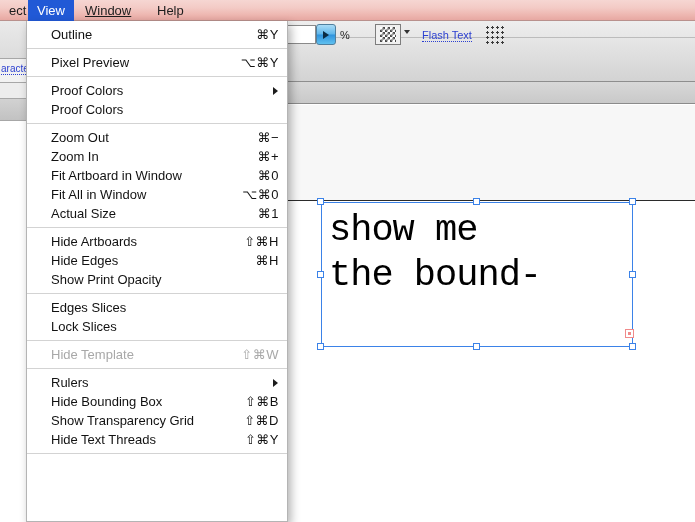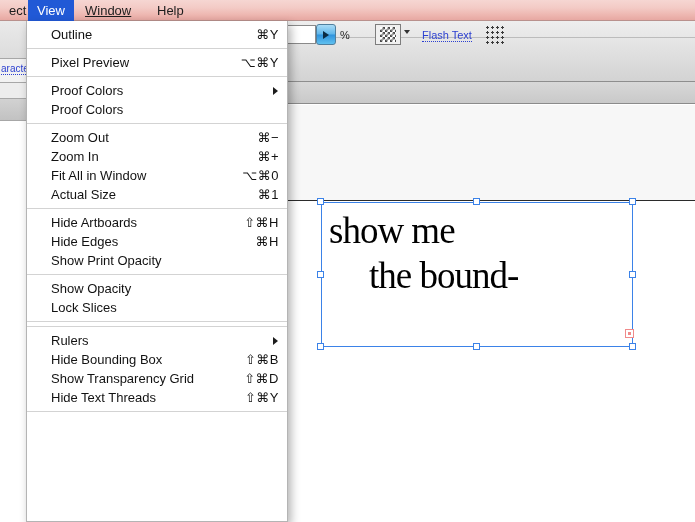--- a/index.html
+++ b/index.html
@@ -149,21 +149,21 @@
     position:absolute; width:7px; height:7px;
     background:#ffffff; border:1px solid #3b82e8;
   }
   .handle.red { border-color:#f08a8a; background:#ffffff; }
   .handle.red::after{
     content:""; position:absolute; left:2px; top:2px; width:3px; height:3px;
     background:#f08a8a;
   }
   .art-text {
     position:absolute; left:8px; top:6px; width:300px;
-    font-family:Liberation Serif, serif;
+    font-family:Liberation Mono, monospace;
     font-size:37px; line-height:45px; color:#000; letter-spacing:-1px;
     white-space:nowrap;
   }
   .shape-blob {
     position:absolute; left:-24px; top:325px; width:44px; height:100px;
     background:#000; border-radius:50%;
   }
   .shape-blob-cut {
     position:absolute; left:-24px; top:348px; width:26px; height:52px;
     background:#ffffff; border-radius:50%;
@@ -266,21 +266,21 @@
     <div class="artboard-top-edge"></div>
     <div class="artboard-white"></div>
 
     <div class="shape-blob"></div>
     <div class="shape-blob-cut"></div>
     <div class="canvas-hairline"></div>
 
     <div class="textobj">
       <div class="sel-rect"></div>
       <div class="art-text">show me</div>
-      <div class="art-text" style="top:51px;margin-left:40px;">the bound-</div>
+      <div class="art-text" style="top:51px;">the bound-</div>
 
       <div class="handle" style="left:-4px;top:-4px;"></div>
       <div class="handle" style="left:152px;top:-4px;"></div>
       <div class="handle" style="left:308px;top:-4px;"></div>
       <div class="handle" style="left:-4px;top:69px;"></div>
       <div class="handle" style="left:308px;top:69px;"></div>
       <div class="handle" style="left:-4px;top:141px;"></div>
       <div class="handle" style="left:152px;top:141px;"></div>
       <div class="handle" style="left:308px;top:141px;"></div>
       <div class="handle red" style="left:304px;top:127px;width:9px;height:9px;"></div>
@@ -298,30 +298,32 @@
       <div style="height: 4px;"></div>
       <div class="mi"><span>Outline</span><span class="key">⌘Y</span></div>
       <div class="msep"></div>
       <div class="mi"><span>Pixel Preview</span><span class="key">⌥⌘Y</span></div>
       <div class="msep"></div>
       <div class="mi"><span>Proof Colors</span><span class="submenu-arrow"></span></div>
       <div class="mi"><span>Proof Colors</span></div>
       <div class="msep"></div>
       <div class="mi"><span>Zoom Out</span><span class="key">⌘−</span></div>
       <div class="mi"><span>Zoom In</span><span class="key">⌘+</span></div>
+      <div class="mi"><span>Fit Artboard in Window</span><span class="key">⌘0</span></div>
       <div class="mi"><span>Fit All in Window</span><span class="key">⌥⌘0</span></div>
       <div class="mi"><span>Actual Size</span><span class="key">⌘1</span></div>
       <div class="msep"></div>
       <div class="mi"><span>Hide Artboards</span><span class="key">⇧⌘H</span></div>
       <div class="mi"><span>Hide Edges</span><span class="key">⌘H</span></div>
       <div class="mi"><span>Show Print Opacity</span></div>
       <div class="msep"></div>
-      <div class="mi"><span>Show Opacity</span></div>
+      <div class="mi"><span>Edges Slices</span></div>
       <div class="mi"><span>Lock Slices</span></div>
       <div class="msep"></div>
+      <div class="mi disabled"><span>Hide Template</span><span class="key">⇧⌘W</span></div>
       <div class="msep"></div>
       <div class="mi"><span>Rulers</span><span class="submenu-arrow"></span></div>
       <div class="mi"><span>Hide Bounding Box</span><span class="key">⇧⌘B</span></div>
       <div class="mi"><span>Show Transparency Grid</span><span class="key">⇧⌘D</span></div>
       <div class="mi"><span>Hide Text Threads</span><span class="key">⇧⌘Y</span></div>
       <div class="msep"></div>
     </div>
 
 </div>
 

